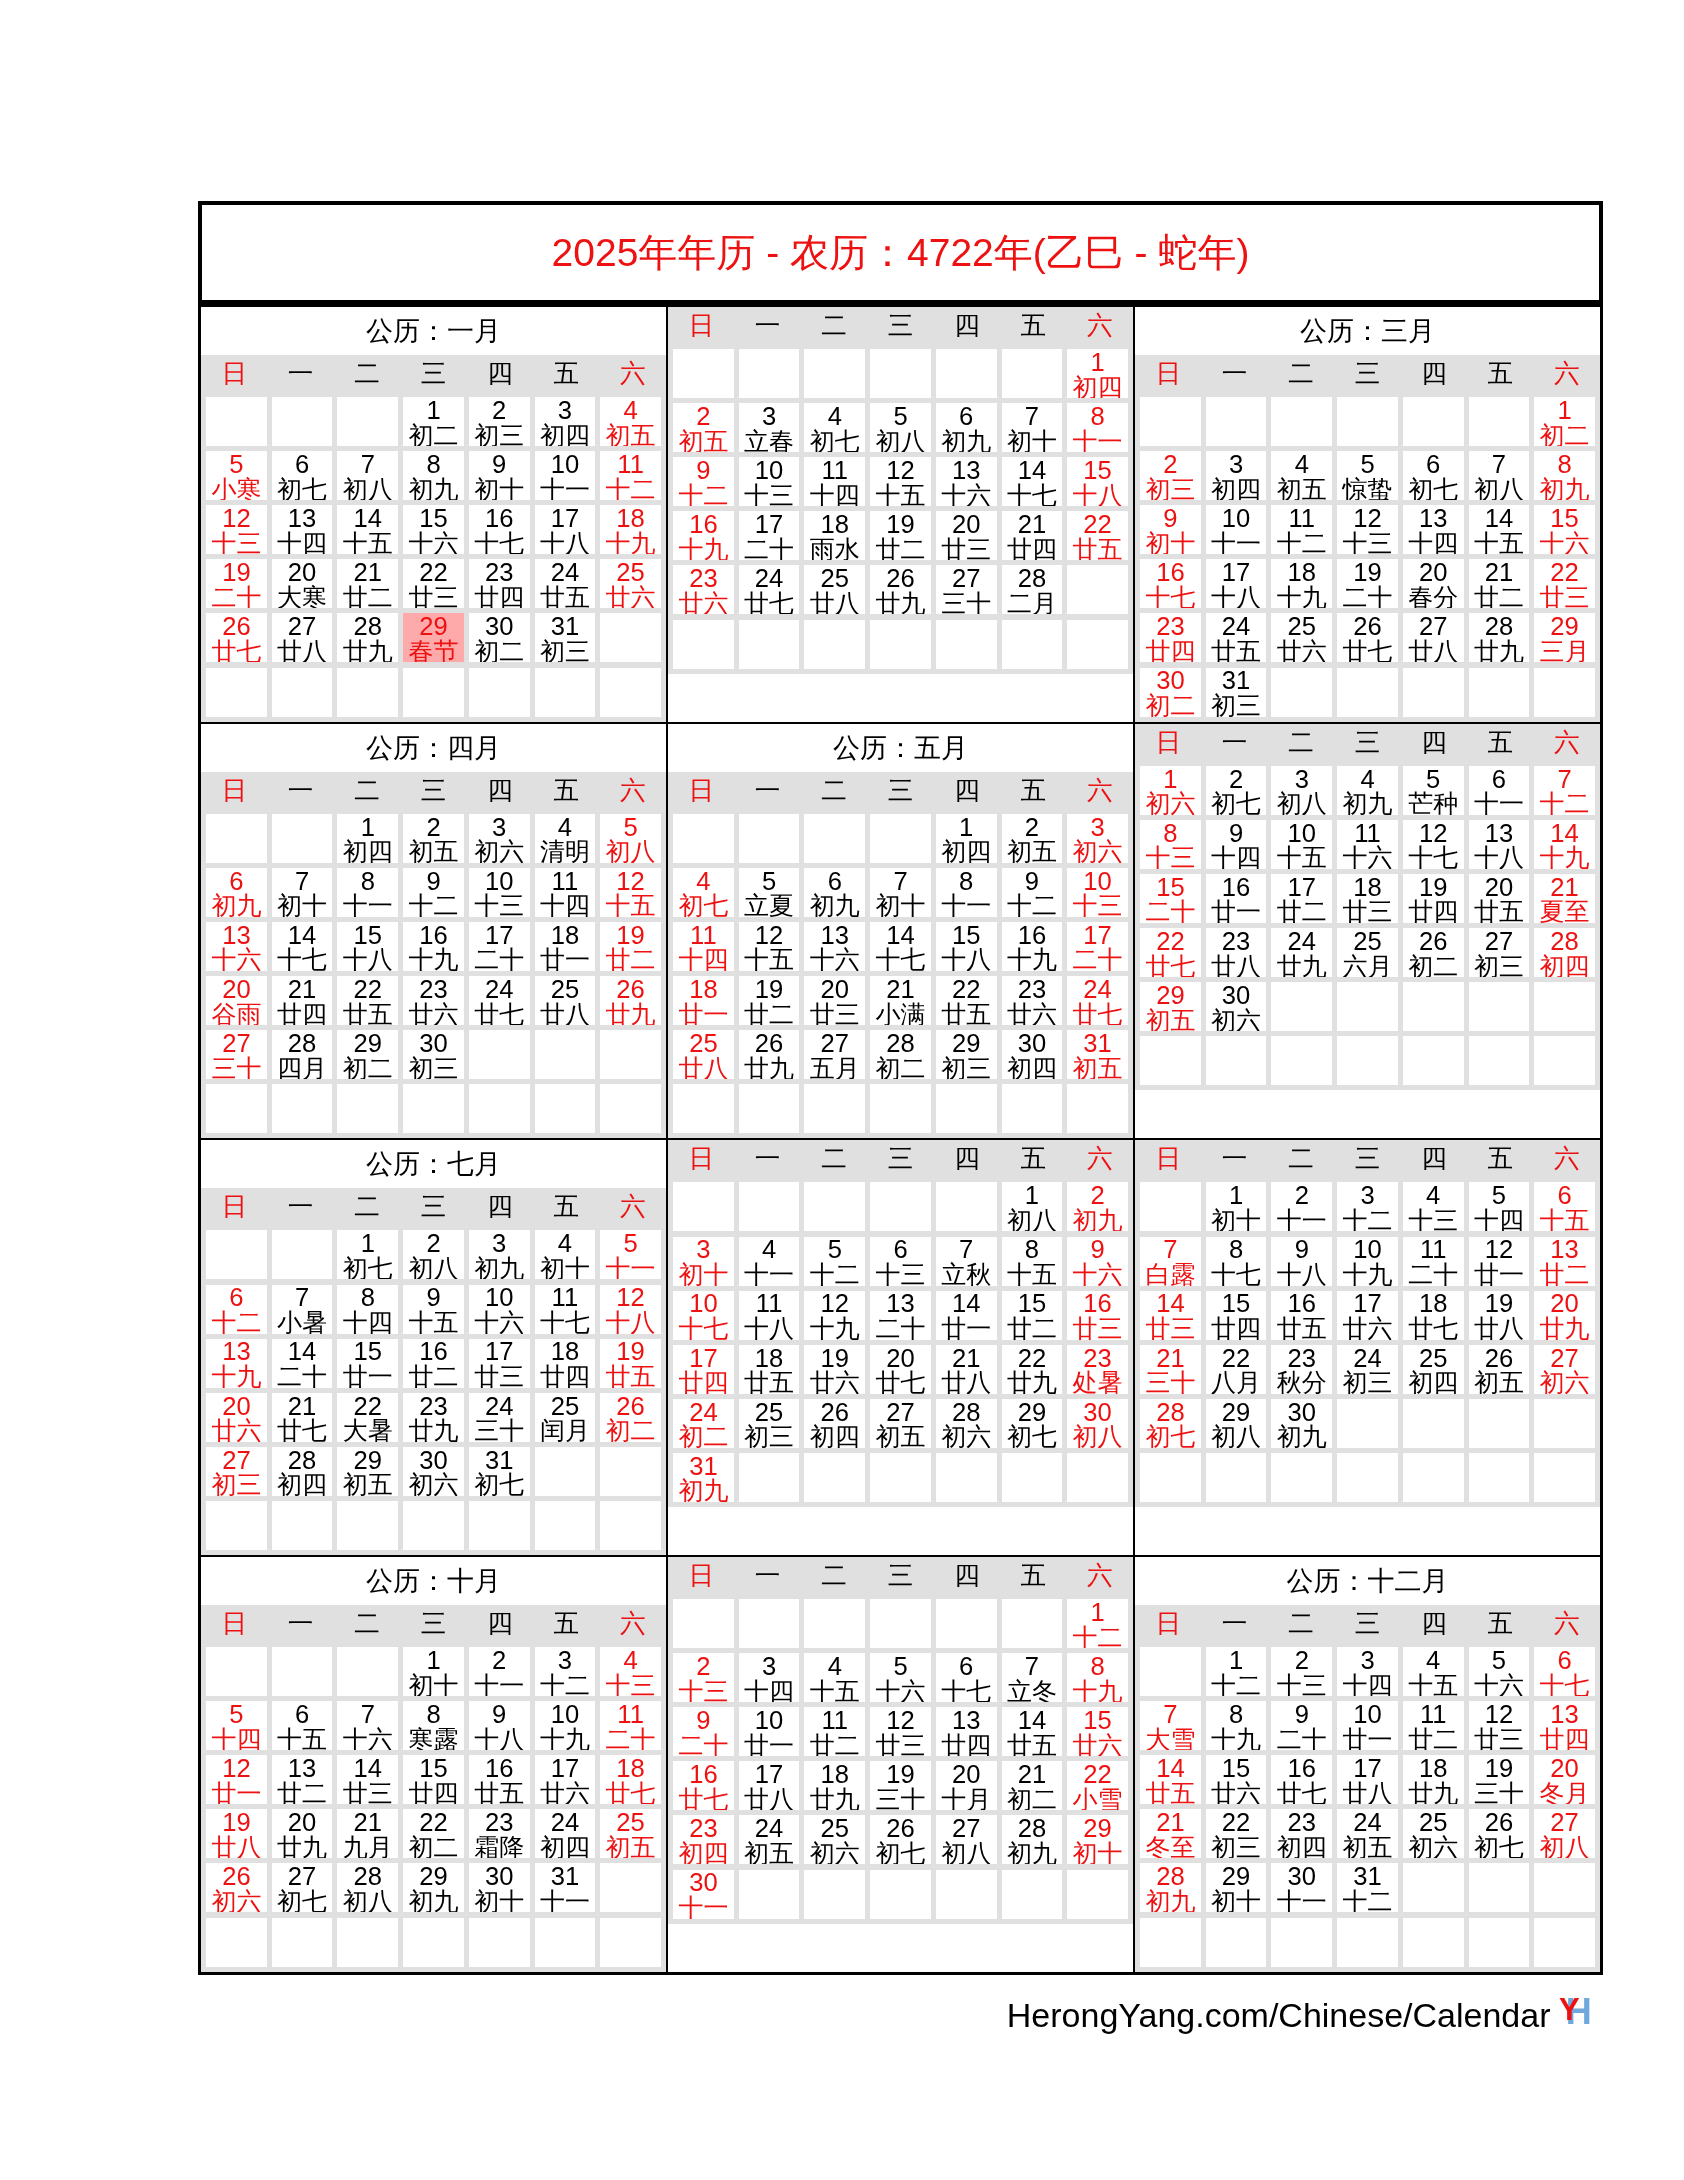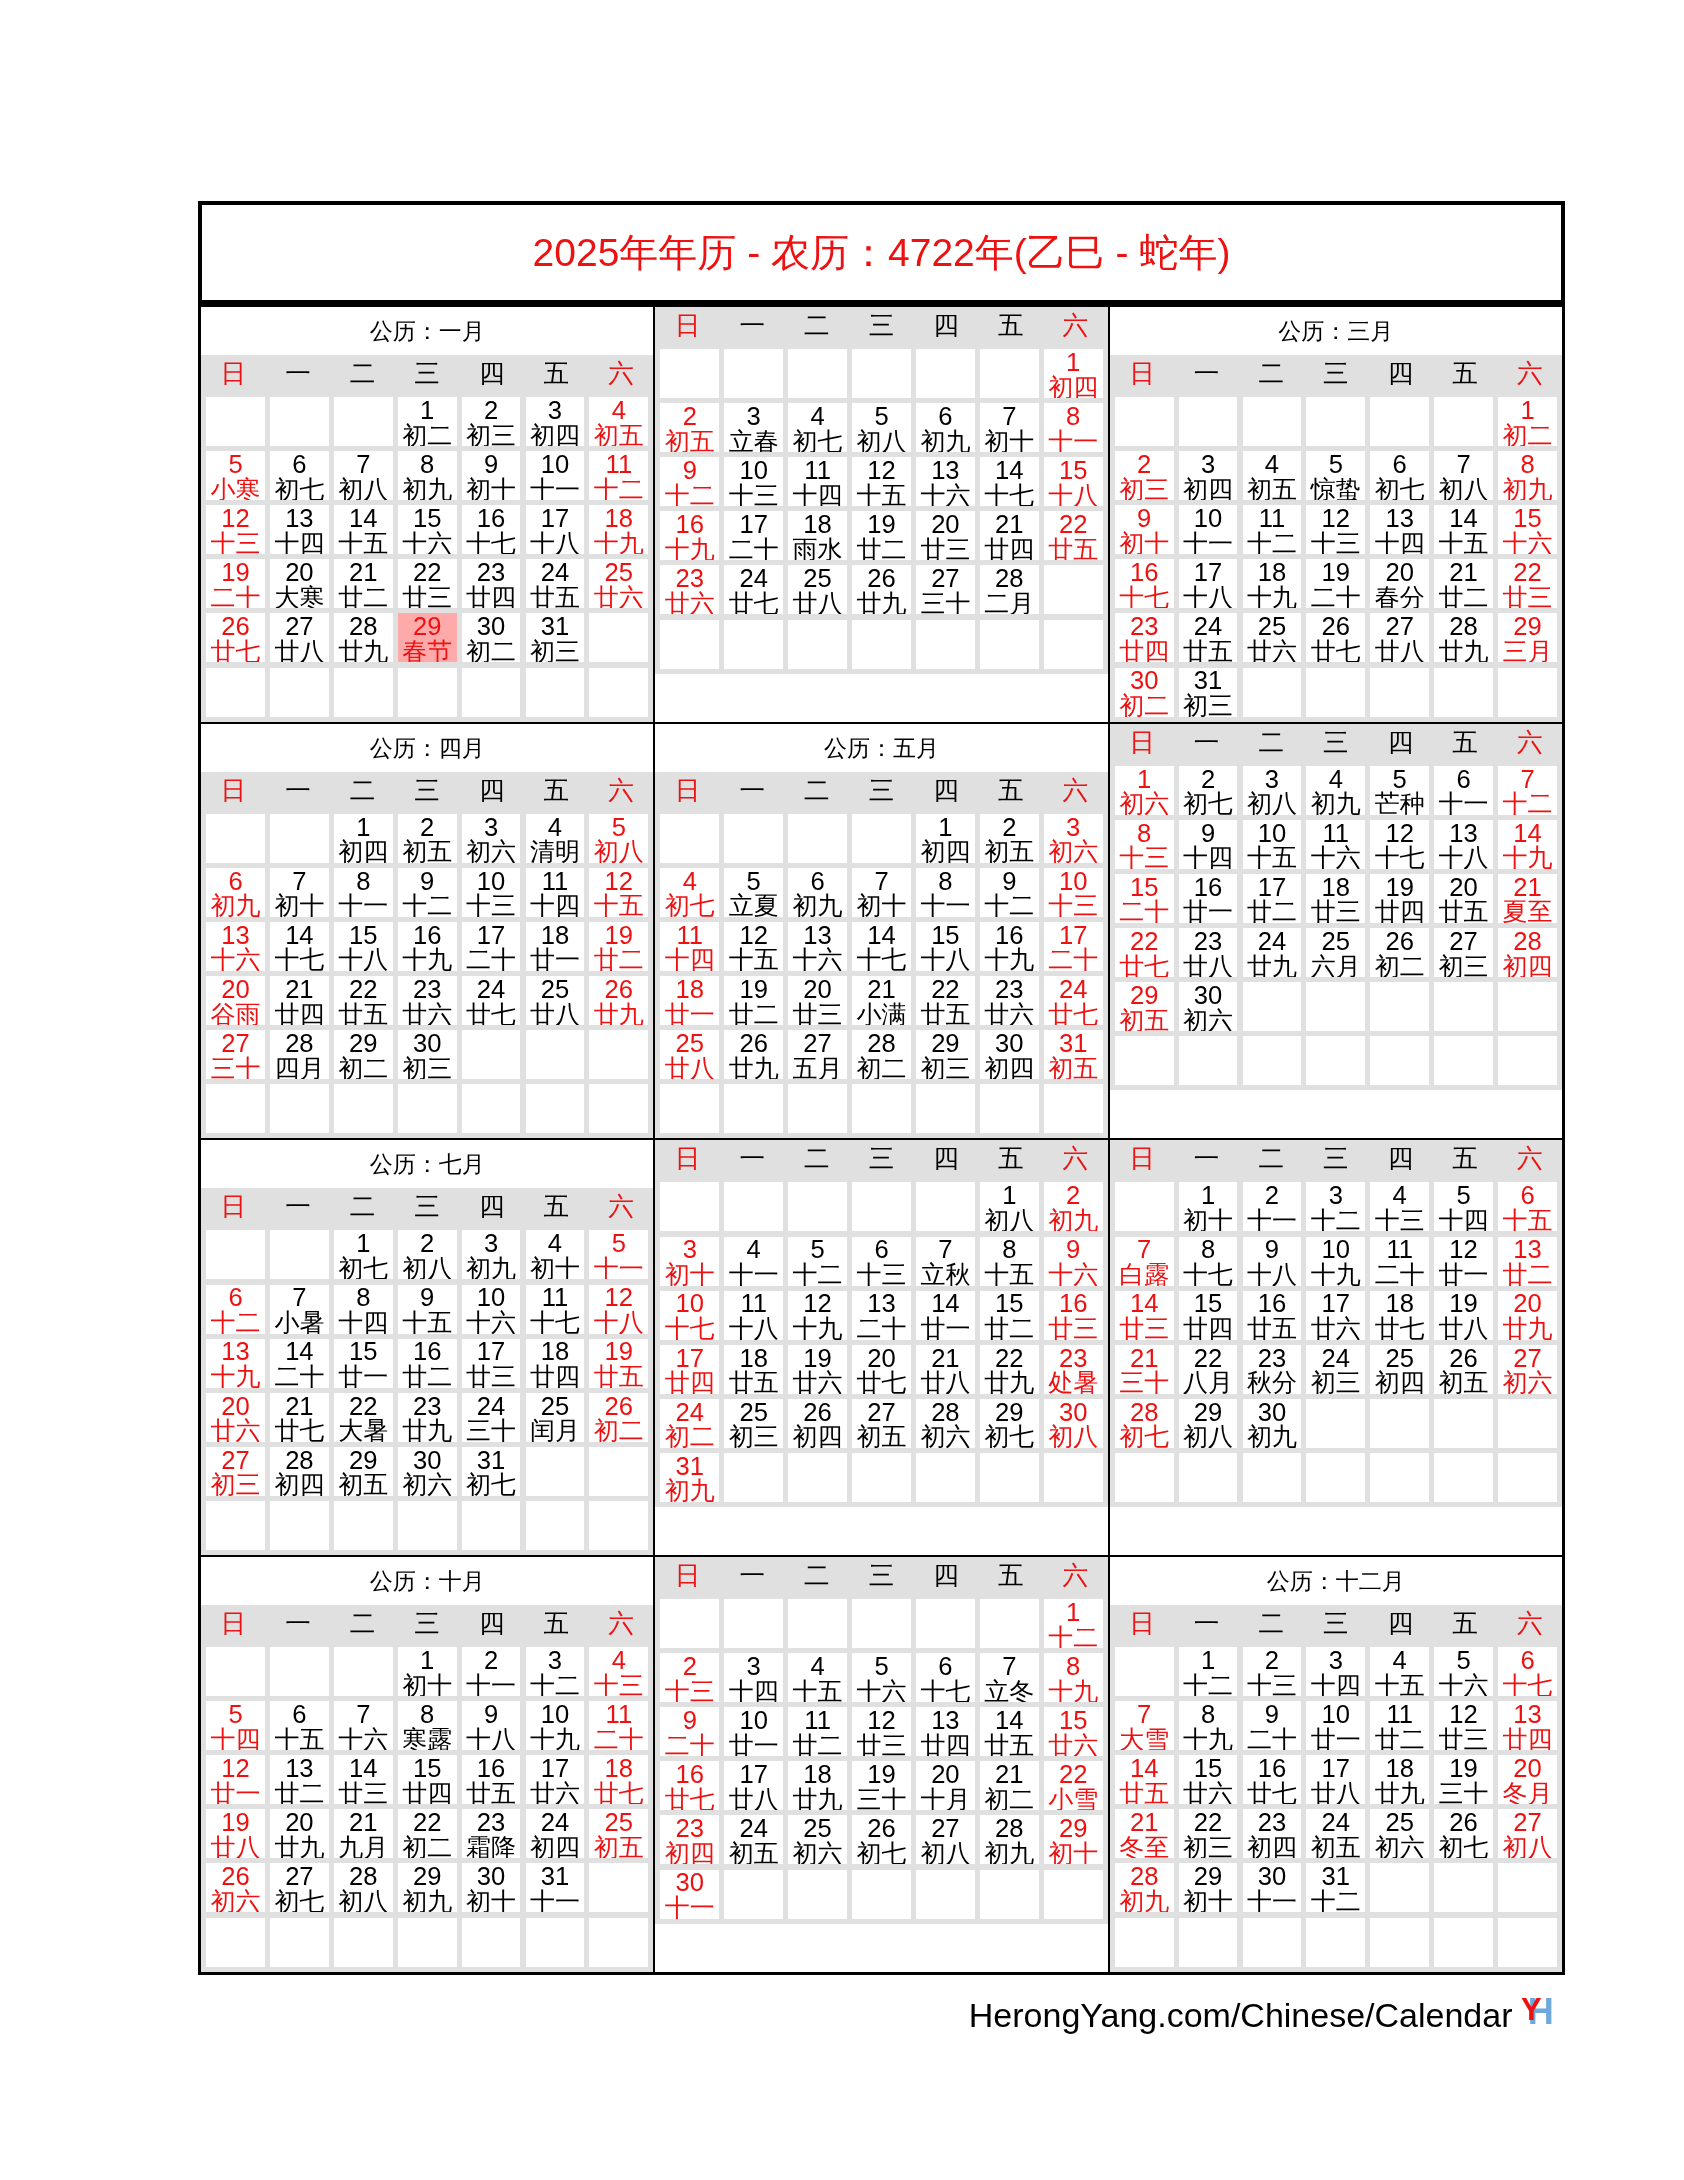--- a/index.html
+++ b/index.html
@@ -1,35 +1,35 @@
 <!DOCTYPE html>
 <html style="--red: #ee1111; --pink: #ffaaaa; --gray: #e0e0e0; --blue: #6fa8dc; --black: #000000;font-size:13.6px"><head>
 <meta charset="utf-8">
 <style>
   html,body{margin:0;padding:0;background:#fff;}
   body{
     width:1685px;height:2181px;
     font-family:"Liberation Sans","DejaVu Sans",sans-serif;
     color:#000;
   }
-  .page{padding:201px 120px 0 198px;box-sizing:border-box;}
+  .page{padding:201px 82px 0 198px;box-sizing:border-box;}
   .titlebox{
     border:4.3px solid #000;background:#fff;
     height:95px;line-height:95px;text-align:center;
     font-size:39px;color:var(--red);
     white-space:nowrap;
   }
   .months{
     display:grid;grid-template-columns:repeat(3,1fr);
     border:2.6px solid #000;
   }
   .month{border:1.7px solid #000;background:#fff;}
   .month-title{
     height:48px;line-height:48px;text-align:center;
-    font-size:23px;background:#fff;
+    font-size:27px;background:#fff;
   }
   .weekrow{
     display:grid;grid-template-columns:repeat(7,1fr);
     height:37px;line-height:37px;background:var(--gray);
     font-size:25.6px;text-align:center;
   }
   .daygrid{
     display:grid;grid-template-columns:repeat(7,1fr);
     grid-auto-rows:49px;gap:5.1px;padding:5.1px;
     background:var(--gray);

